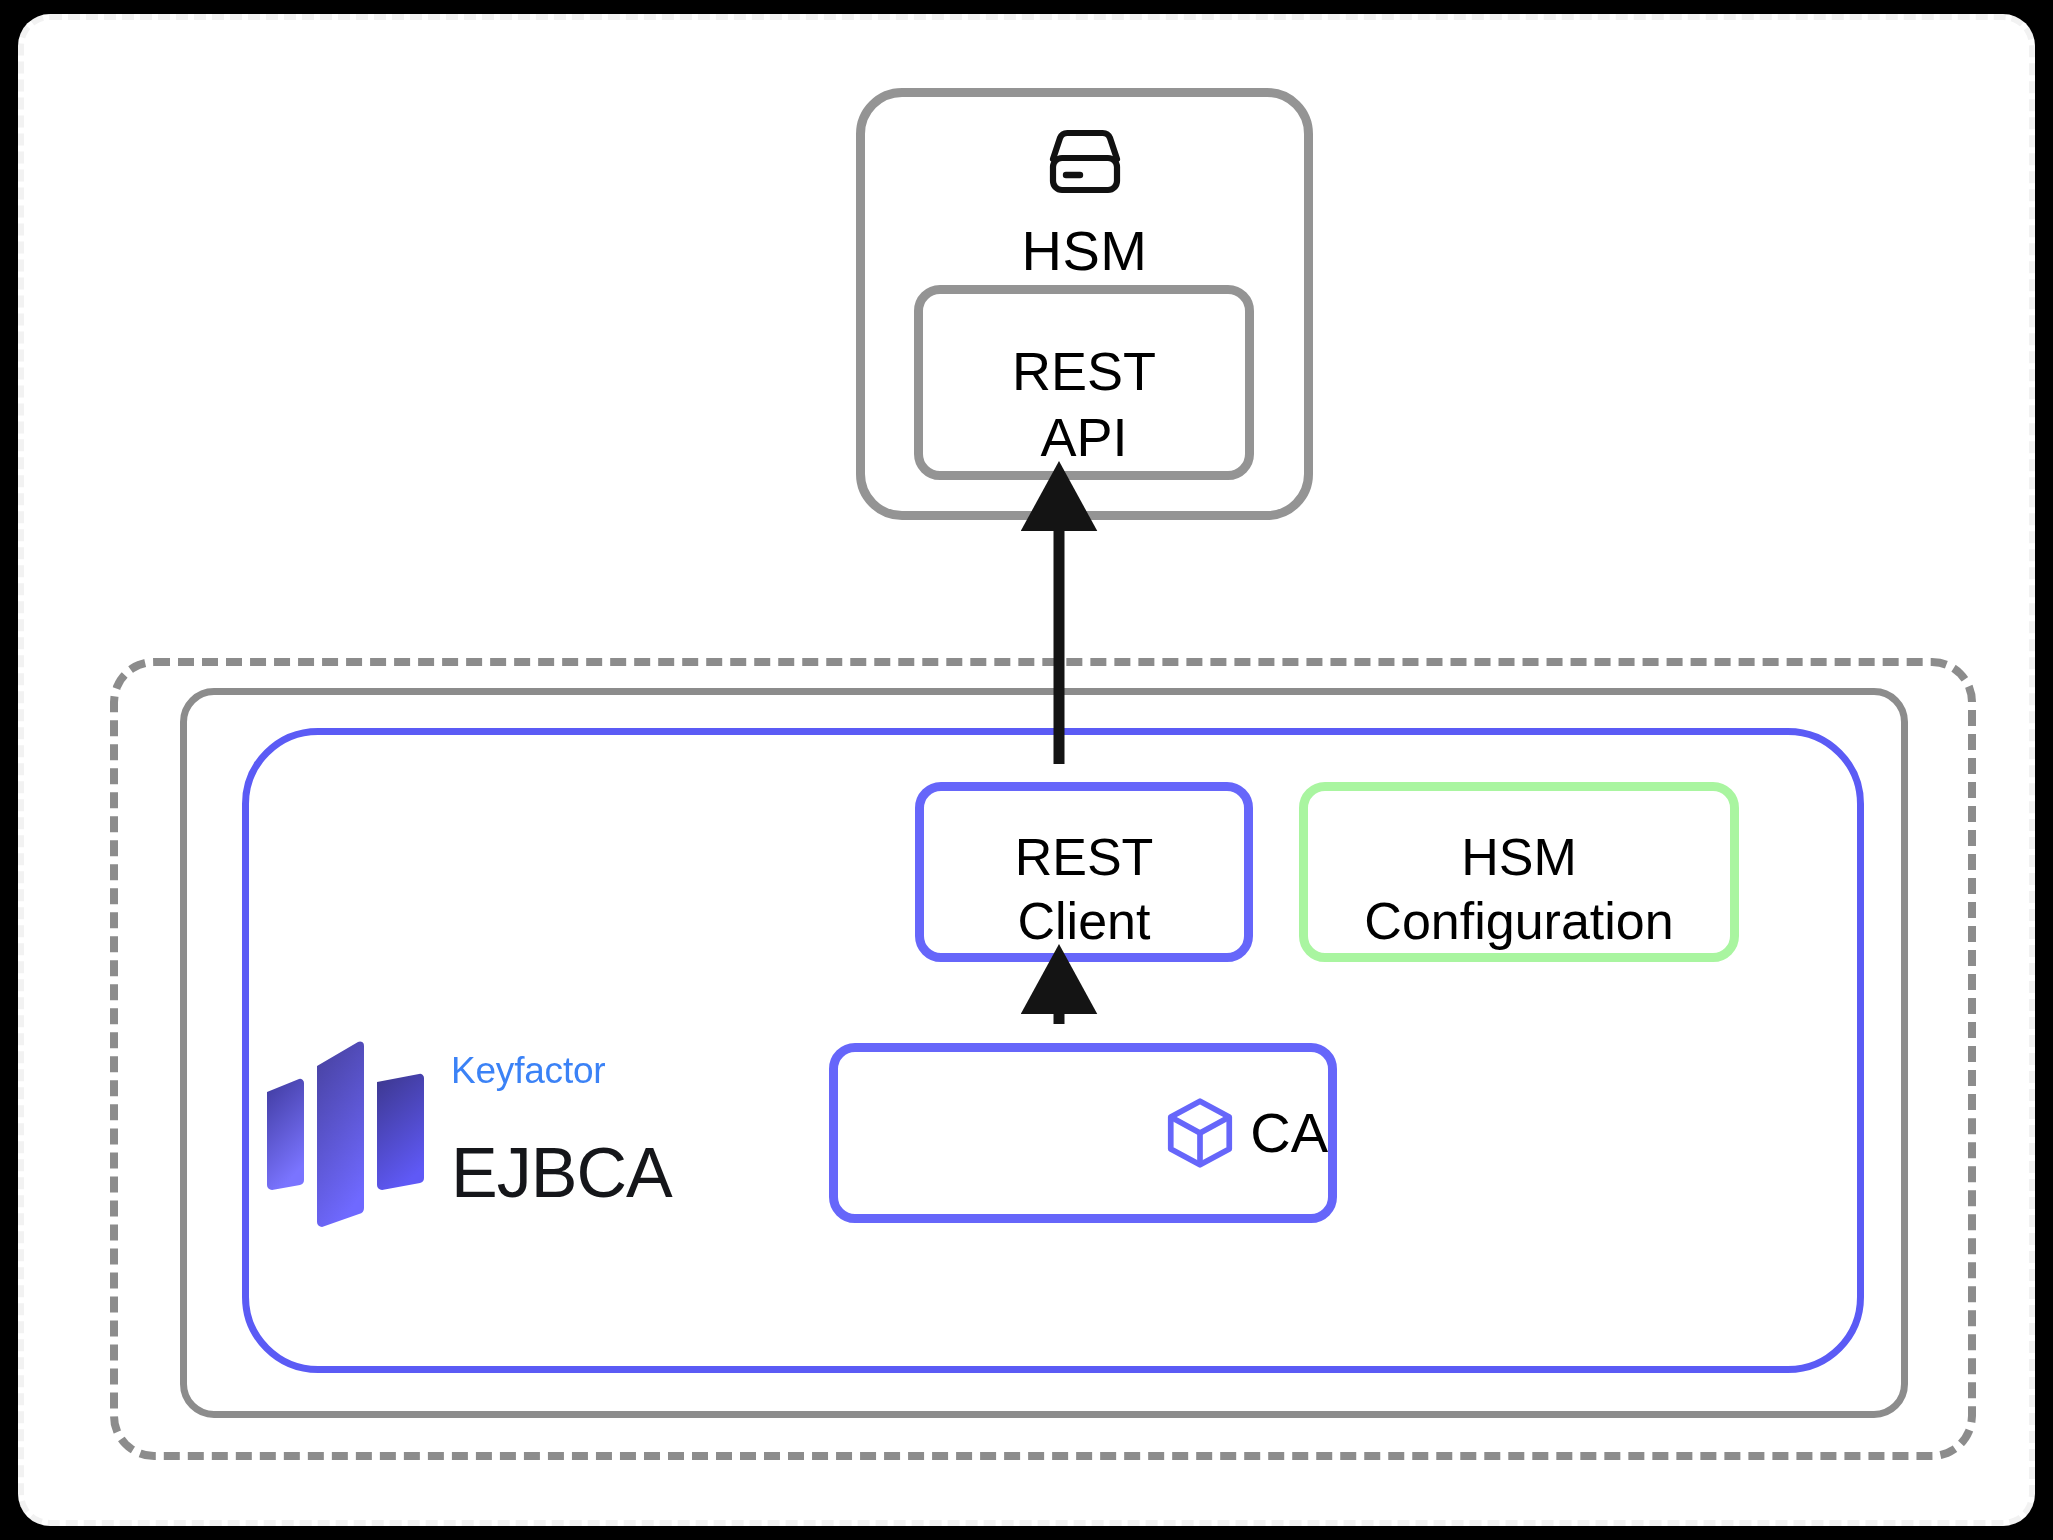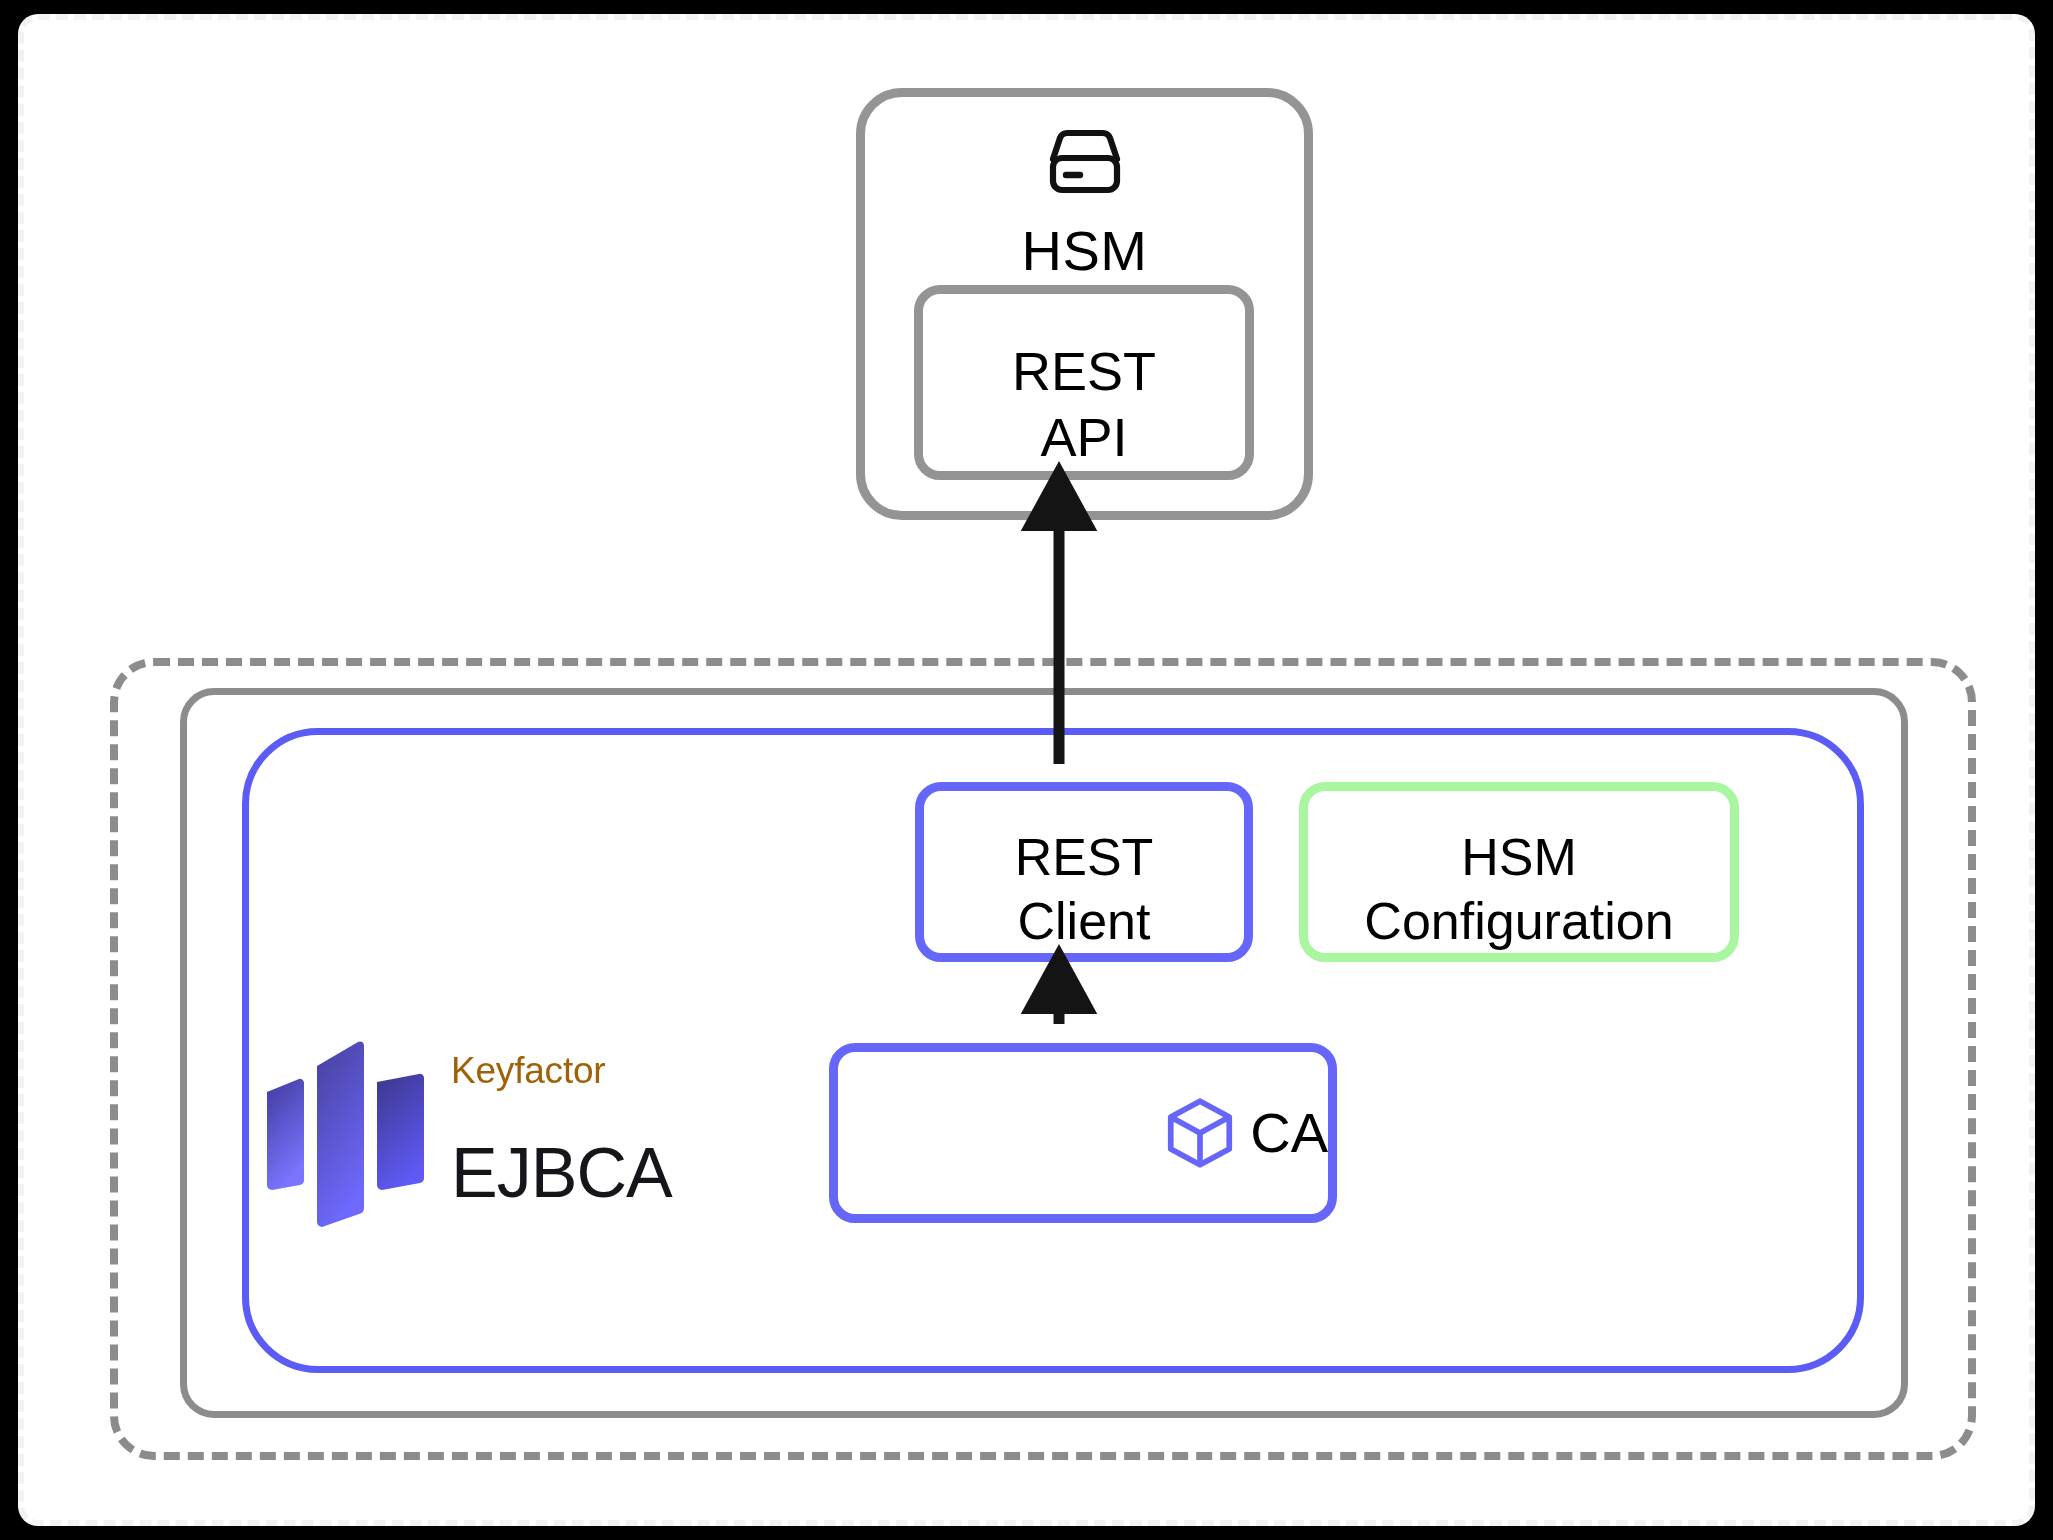--- a/index.html
+++ b/index.html
@@ -5,21 +5,21 @@
 <style>
   html,body{margin:0;padding:0;background:#000;}
   body{
     width:2053px;height:1540px;position:relative;overflow:hidden;
     font-family:"Liberation Sans","DejaVu Sans",sans-serif;
   }
 
   
   #page-card{
     position:absolute;left:18px;top:14px;width:2017px;height:1512px;
-    background:#ffffff;border-radius:20px;
+    background:#ffffff;border-radius:32px;
     border:6px dashed #f2f2f2;
     box-sizing:border-box;
   }
 
   
   .node{
     position:absolute;box-sizing:border-box;background:#ffffff;
     display:flex;flex-direction:column;align-items:center;
     justify-content:flex-end;text-align:center;color:#000;
     line-height:1.22;
@@ -77,21 +77,21 @@
   #ca-cube{width:78px;height:78px;display:block;flex:none;}
 
   
   #ejbca-logo{
     position:absolute;left:240px;top:1010px;width:480px;height:200px;
     display:flex;align-items:center;gap:22px;
   }
   #ejbca-mark{width:165px;height:200px;display:block;flex:none;}
   #ejbca-wordmark{display:flex;flex-direction:column;
     align-items:flex-start;justify-content:center;line-height:1;}
-  #keyfactor-text{font-size:37px;color:#a16207;letter-spacing:-0.2px;
+  #keyfactor-text{font-size:37px;color:#3b82f6;letter-spacing:-0.2px;
     margin-bottom:5px;font-weight:400;}
   #ejbca-text{font-size:70px;color:#15161a;letter-spacing:-1px;font-weight:400;margin-top:44px;}
 
   
   #arrow-layer{position:absolute;left:0;top:0;width:2053px;height:1540px;
     pointer-events:none;}
 </style>
 </head>
 <body>
 

